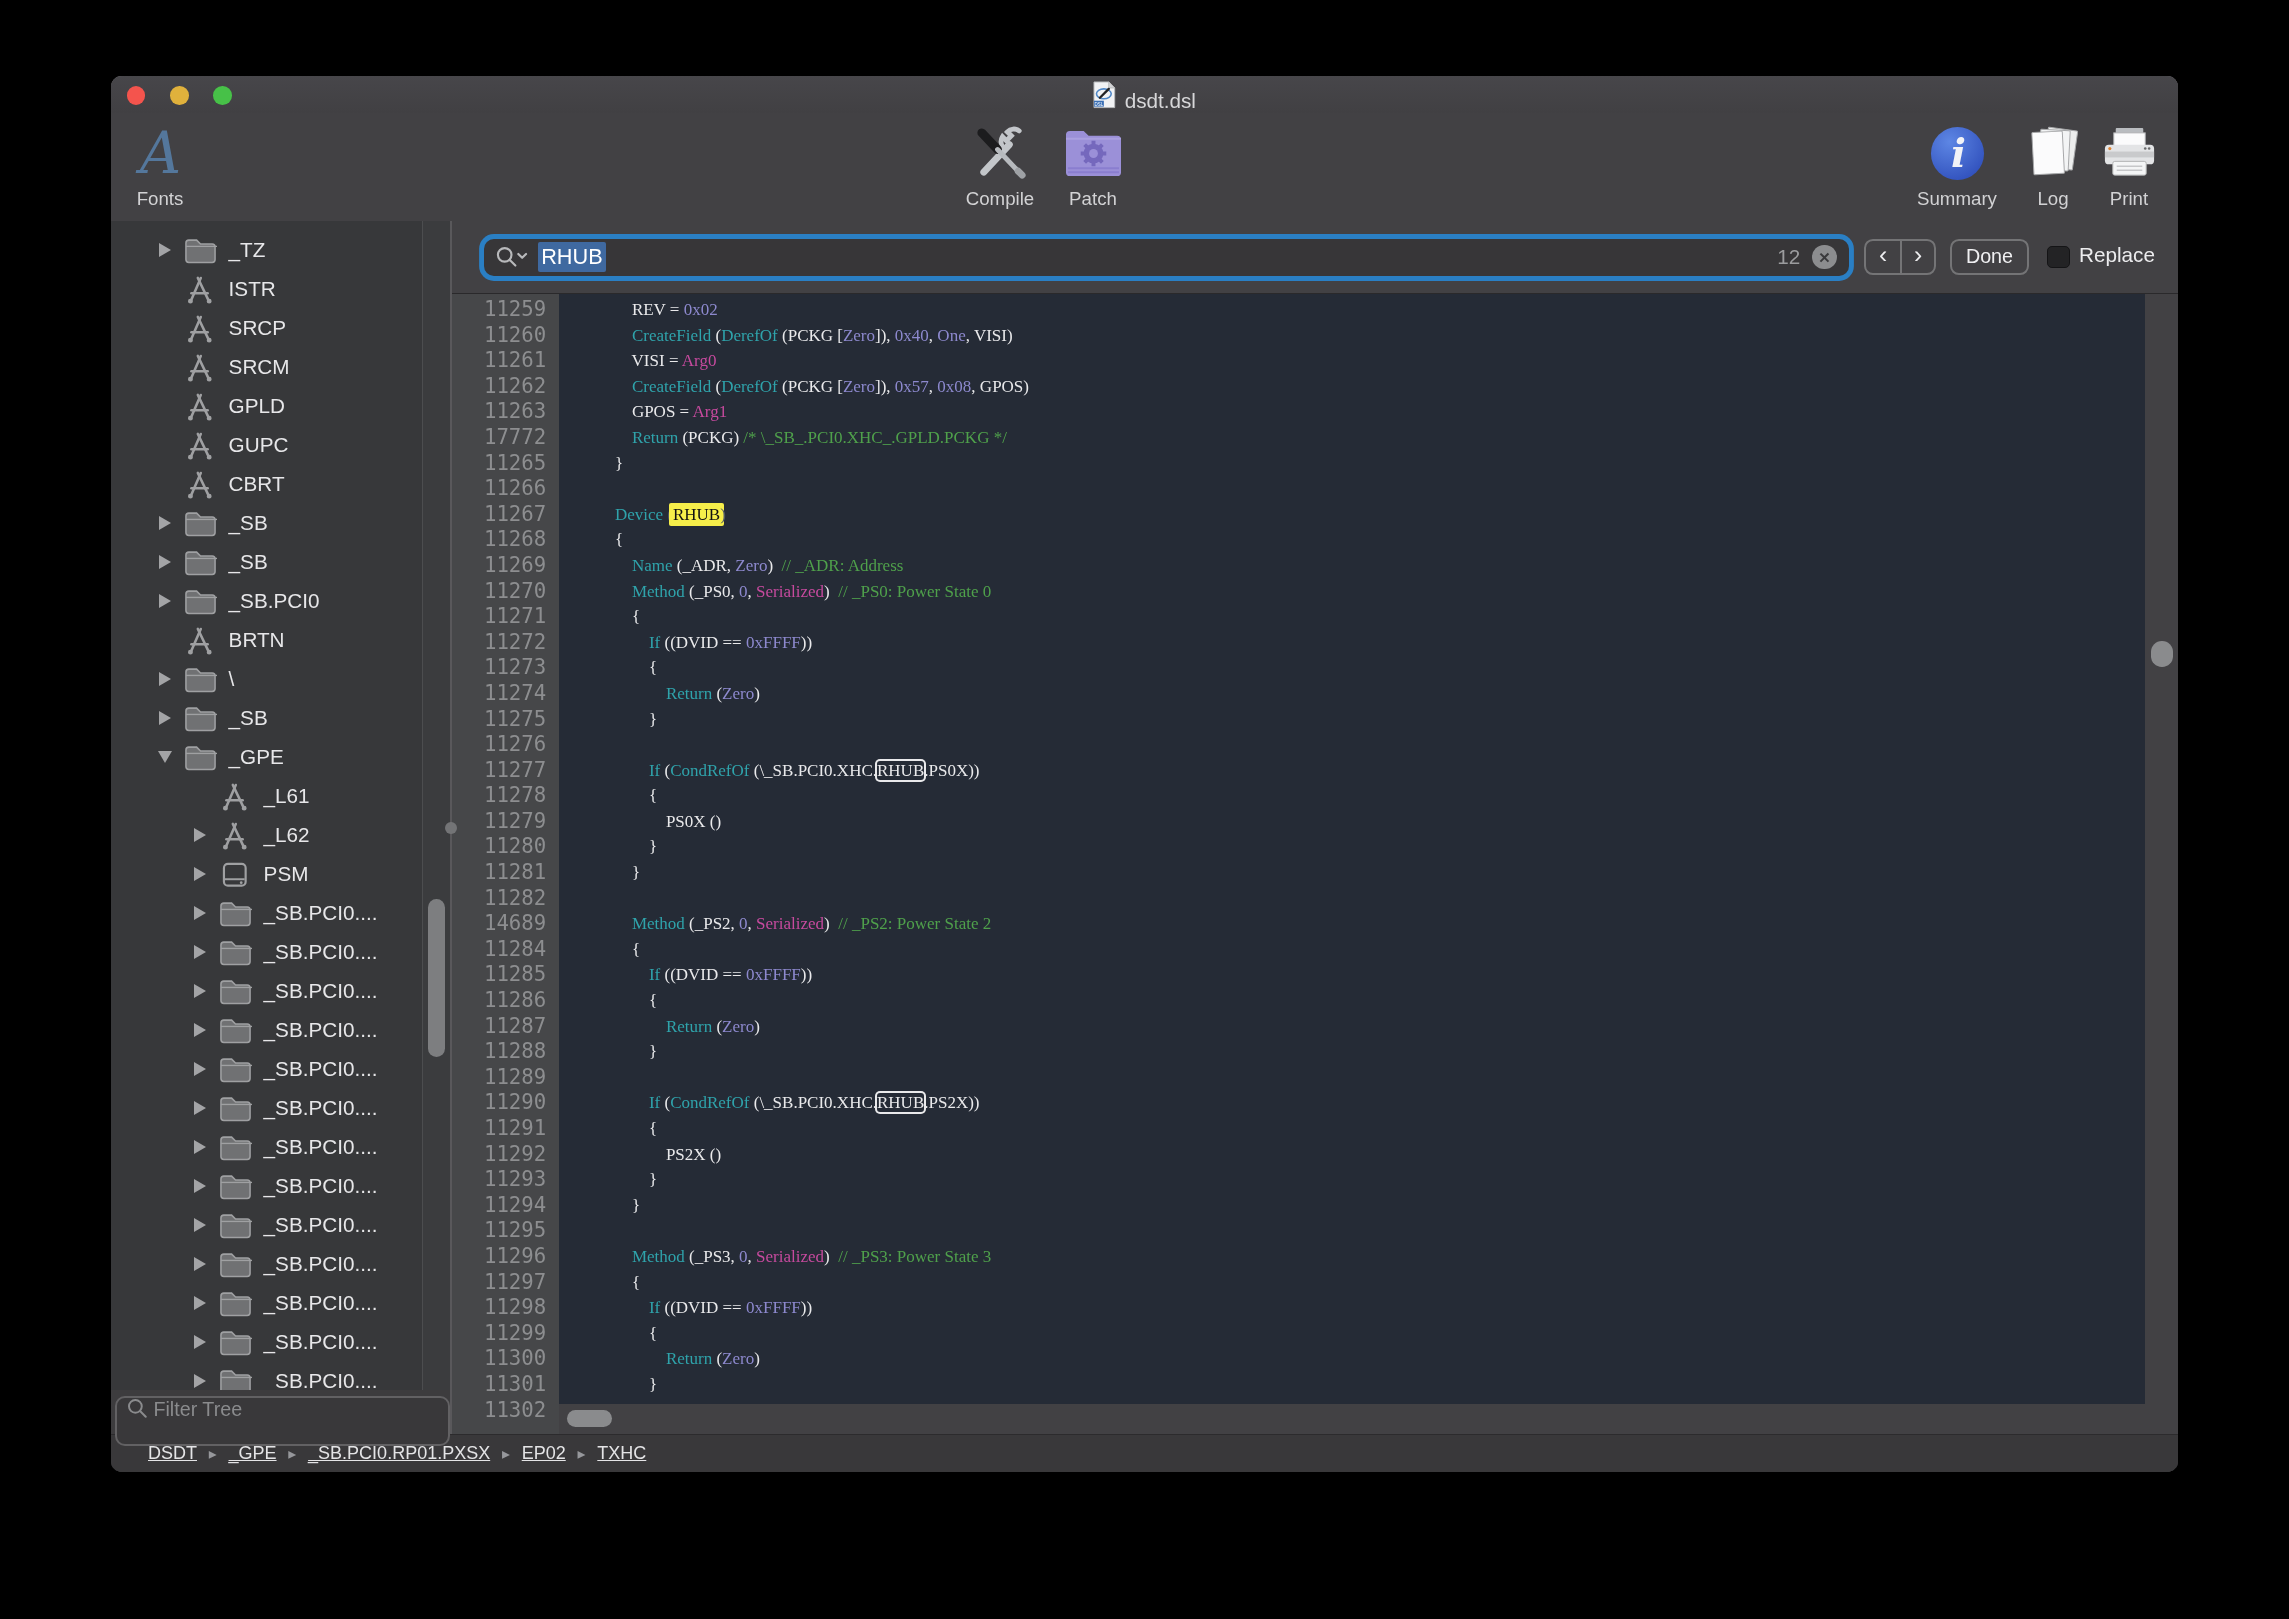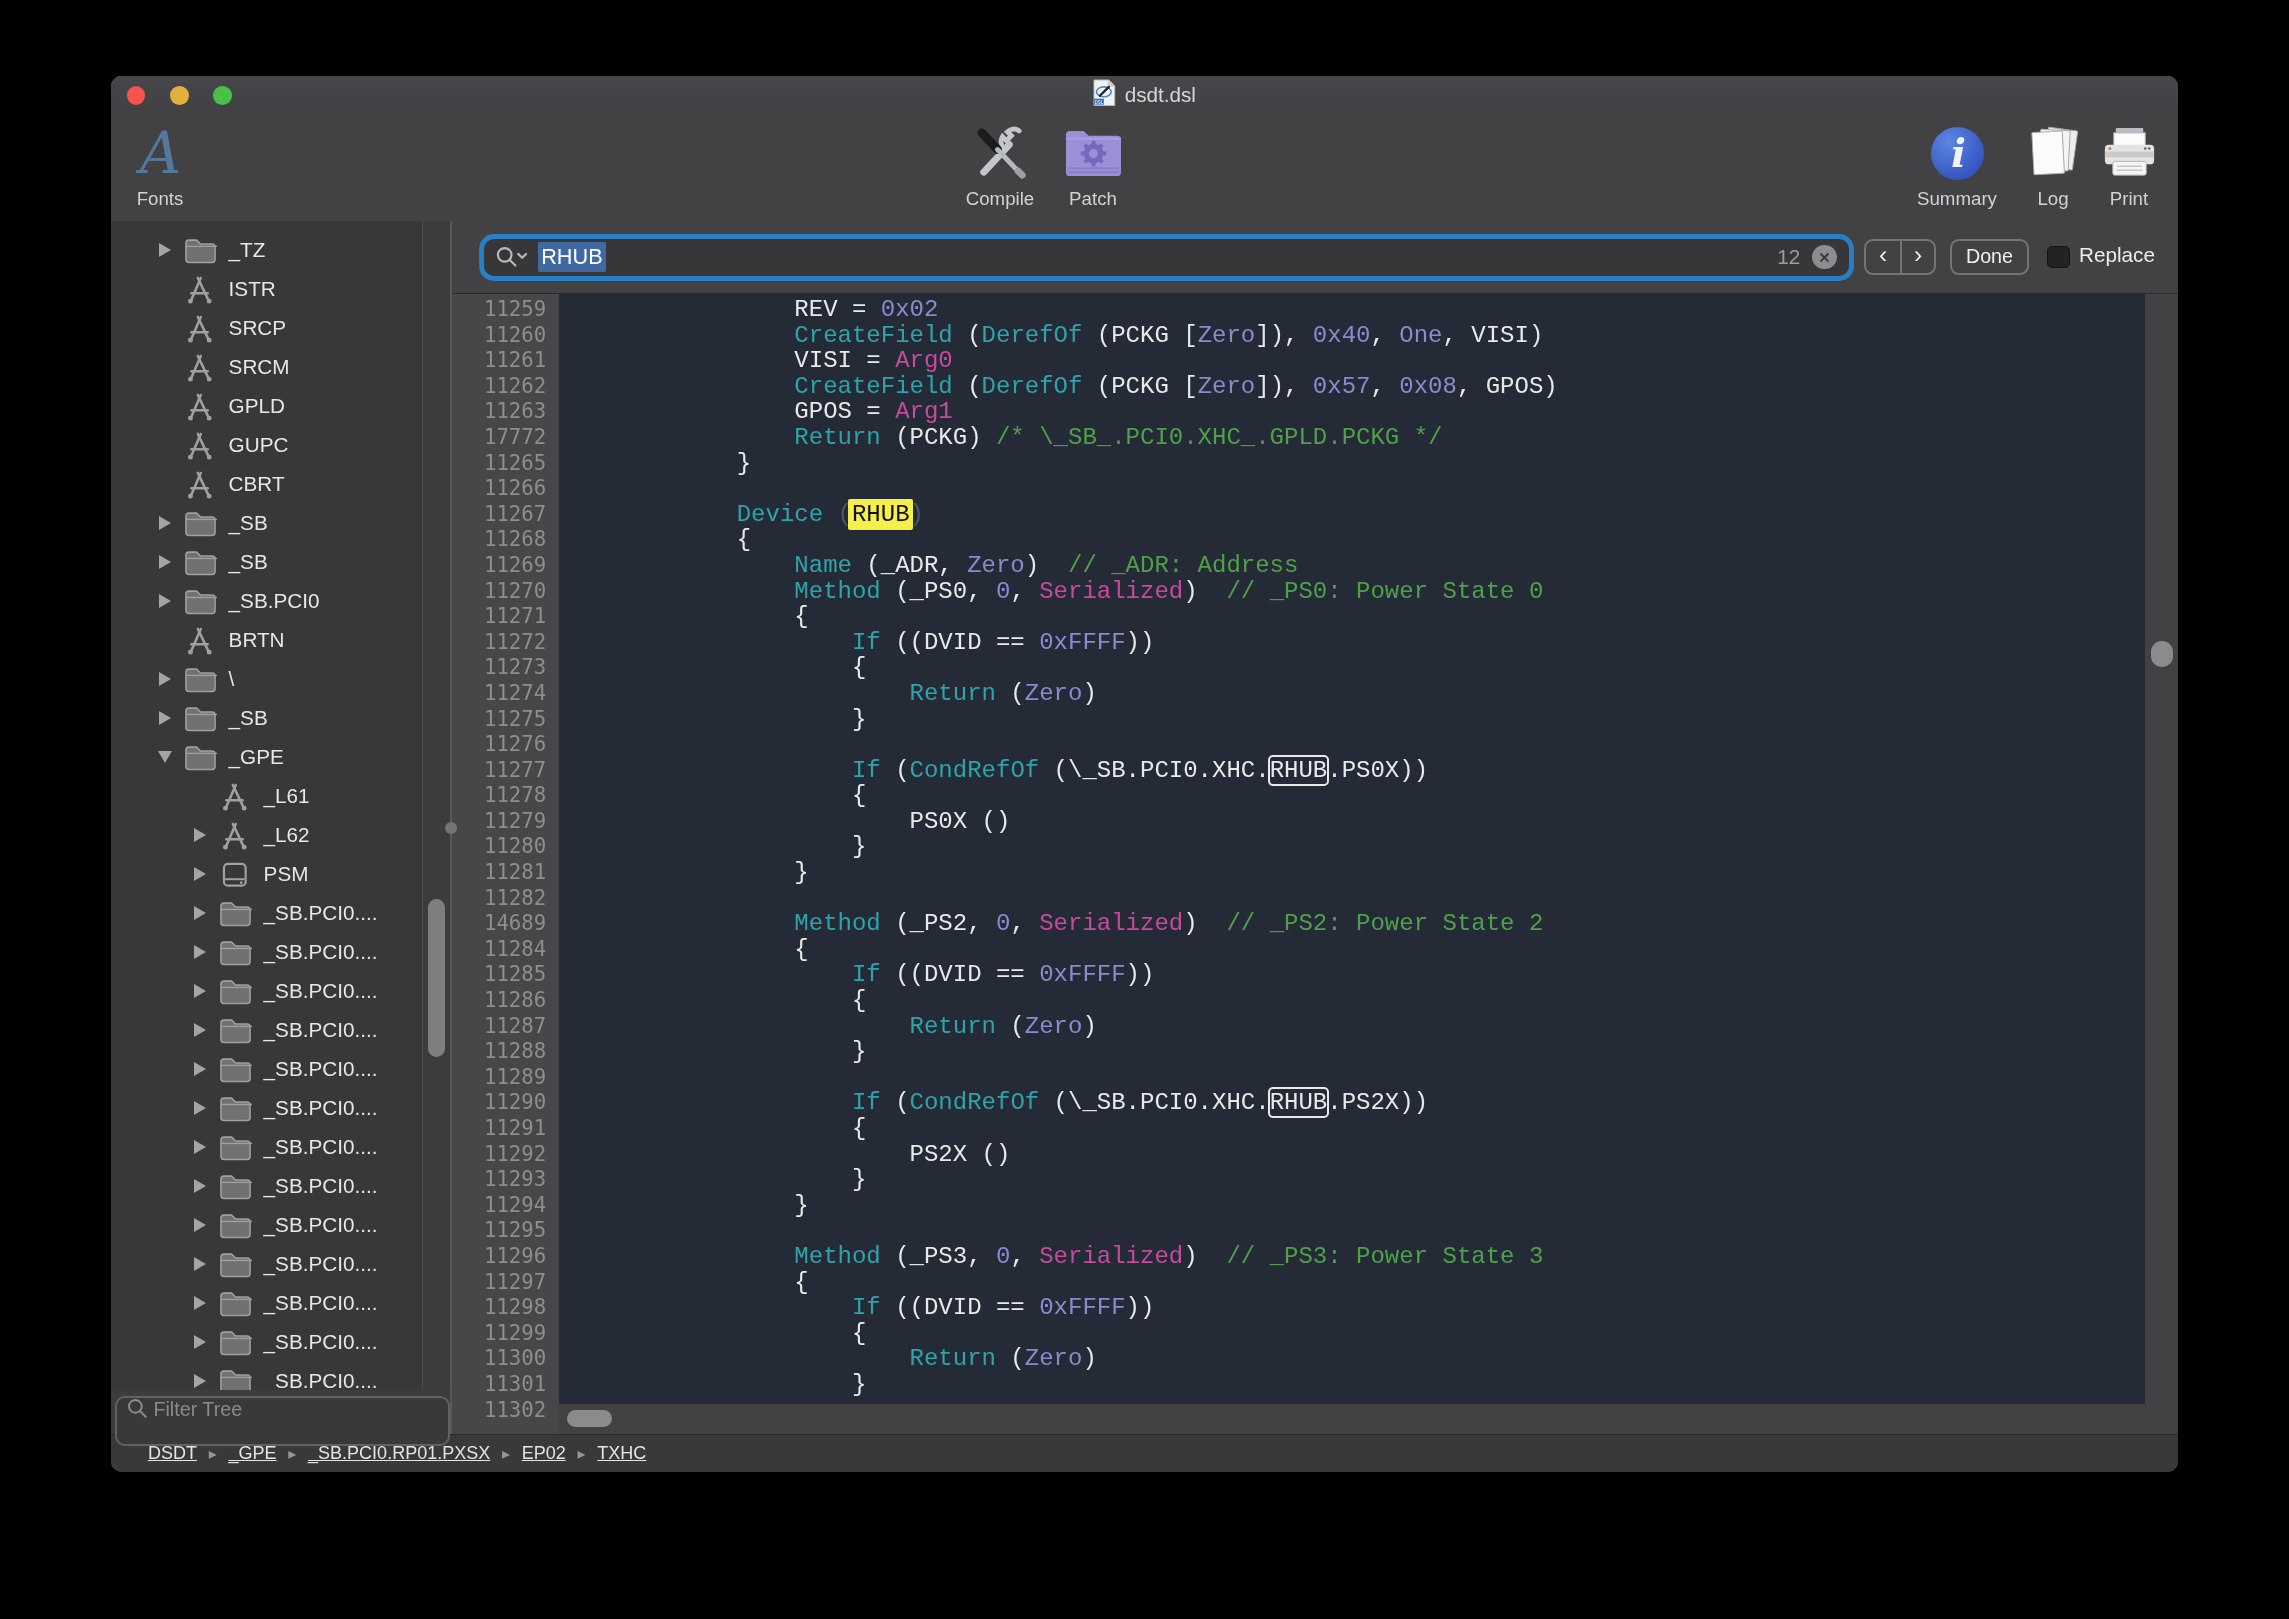--- a/index.html
+++ b/index.html
@@ -15,21 +15,21 @@
     display:flex; flex-direction:column;
   }
 
   
   .titlebar { height:37px; flex:0 0 37px; position:relative; background:linear-gradient(#47464a,#414043); }
   .traffic { position:absolute; top:9.9px; left:15.8px; display:flex; gap:24.6px; }
   .tl { width:18.7px; height:18.7px; border-radius:50%; }
   .tl.red { background:#f4544d; }
   .tl.yellow { background:#e0b13c; }
   .tl.green { background:#47c148; }
-  .titlewrap { position:absolute; left:0; right:0; top:0; height:37px; display:flex; align-items:center; justify-content:center; gap:8.9px; }
+  .titlewrap { position:absolute; left:0; right:0; top:0; height:37px; display:flex; align-items:flex-end; justify-content:center; gap:8.9px; }
   .titletext { color:#d7d7d9; font-size:20.7px; }
 
   
   .toolbar { height:108px; flex:0 0 108px; position:relative; }
   .tbitem { position:absolute; top:7.9px; display:flex; flex-direction:column; align-items:center; width:108px; transform:translateX(-54px); }
   .tbicon { height:65px; display:flex; align-items:center; justify-content:center; }
   .tblabel { font-size:18.7px; color:#d2d2d4; margin-top:2px; }
 
   
   .content { flex:1 1 auto; display:flex; min-height:0; position:relative; }
@@ -67,21 +67,21 @@
   .seg .cell { width:34px; display:flex; align-items:center; justify-content:center; color:#ededef; font-size:24.6px; padding-bottom:3px; }
   .seg .cell + .cell { border-left:2px solid #747476; }
   .btn { position:absolute; top:17.7px; height:36px; border:2px solid #747476; border-radius:8.9px; color:#f0f0f2; font-size:19.7px; display:flex; align-items:center; justify-content:center; background:transparent; }
   .checkbox { position:absolute; top:24.6px; width:22.7px; height:22.7px; background:#232325; border:1px solid #141416; border-radius:4.9px; }
   .cblabel { position:absolute; top:21.7px; color:#ececee; font-size:20.7px; }
 
   
   .editorrow { flex:1 1 auto; display:flex; min-height:0; border-top:1px solid #2a292b; position:relative; }
   .gutter { width:107px; flex:0 0 107px; background:#464749; color:#8d8e90; font-family:"DejaVu Sans Mono", monospace; font-size:20.7px; text-align:right; padding:3px 12.8px 0 0; }
   .gutter div { height:25.6px; line-height:25.6px; }
-  .codecol { flex:1 1 auto; background:#252b36; position:relative; overflow:hidden; font-family:Liberation Mono, monospace; font-size:24px; color:#e9e9eb; padding:3px 0 0 4.9px; }
+  .codecol { flex:1 1 auto; background:#252b36; position:relative; overflow:hidden; font-family:Liberation Serif, serif; font-size:17px; color:#e9e9eb; padding:3px 0 0 4.9px; }
   .codecol .cl { height:25.6px; line-height:25.6px; white-space:pre; }
   .tk-k { color:#2fa3ab; } .tk-n { color:#8d89ce; } .tk-a { color:#c64a9e; }
   .tk-c { color:#4fa04b; } .tk-d { color:#4e5565; } .tk-p { color:#e9e9eb; }
   .tk-hl { background:#f6ee4a; color:#111; padding:2px 3.9px; margin:-2px -3.9px; border-radius:2px; }
   .tk-fbox { box-shadow:0 0 0 2px #e9e9eb; border-radius:3px; }
   .hstrip { position:absolute; left:0; right:0; bottom:0; height:29.6px; background:#424144; }
   .hthumb { position:absolute; left:7.9px; top:5.9px; width:45px; height:16.7px; border-radius:8.9px; background:#8a8b8d; }
   .vscrollgutter { width:33px; flex:0 0 33px; background:#424144; position:relative; }
   .vthumb { position:absolute; left:5.9px; top:347px; width:21.7px; height:25.6px; border-radius:10.8px; background:#8a8b8d; }
 

